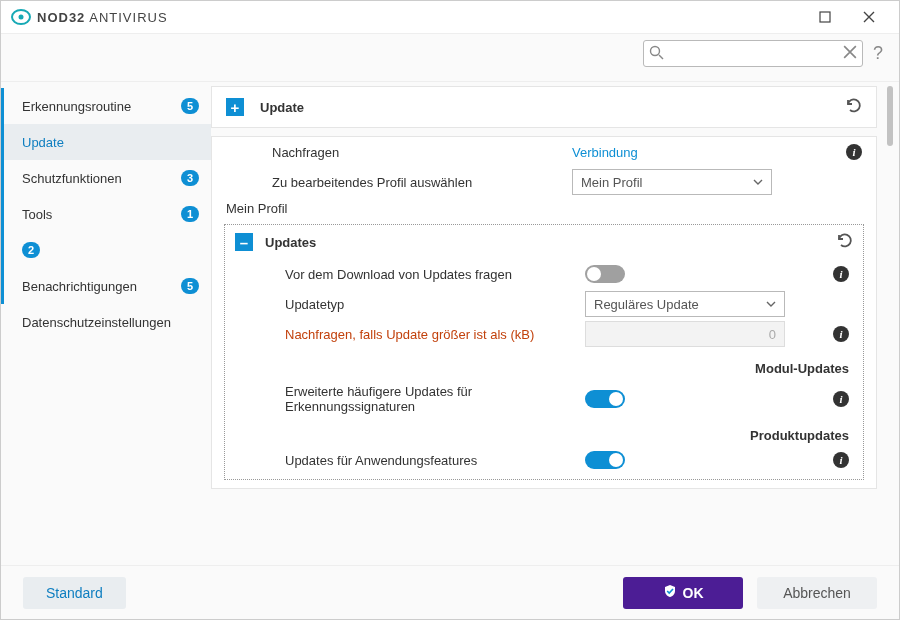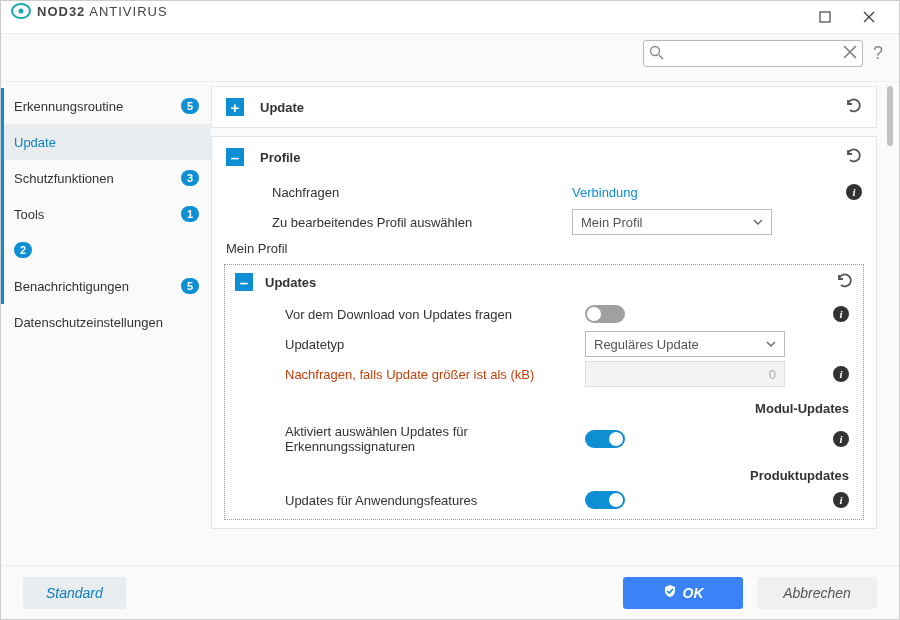--- a/index.html
+++ b/index.html
@@ -1,20 +1,20 @@
 <!DOCTYPE html>
 <html><head>
 <meta charset="utf-8">
 <style>
   * { box-sizing: border-box; }
   html, body { margin:0; padding:0; font-family: "Segoe UI", Arial, sans-serif; font-size:13px; color:#333; background:#fff; }
   .window { width:900px; height:620px; border:1px solid #ccc; display:flex; flex-direction:column; overflow:hidden; }
 
   
-  .titlebar { height:32px; display:flex; align-items:flex-start; padding:0 8px 0 10px; }
+  .titlebar { height:32px; display:flex; align-items:center; padding:0 8px 0 10px; }
   .logo-wrap { display:flex; align-items:center; gap:6px; }
   .logo-text { font-size:13px; letter-spacing:1px; color:#444; }
   .logo-text .bold { font-weight:600; }
   .win-controls { margin-left:auto; display:flex; }
   .win-btn { width:44px; height:32px; display:flex; align-items:center; justify-content:center; color:#444; }
 
   
   .header-row { display:flex; align-items:center; padding:6px 16px 14px 22px; border-top:1px solid #eee; background:#fafafa; border-bottom:1px solid #eee; }
   .page-title { font-size:22px; color:#333; font-weight:400; }
   .search-wrap { margin-left:auto; display:flex; align-items:center; gap:10px; }
@@ -22,21 +22,21 @@
   .search input { width:100%; height:27px; padding:0 26px 0 26px; border:1px solid #b9b9b9; border-radius:3px; outline:none; font-size:13px; }
   .search .s-icon { position:absolute; left:6px; top:5px; color:#888; }
   .search .clear { position:absolute; right:6px; top:5px; color:#888; }
   .help-icon { color:#888; font-size:18px; }
 
   
   .body { flex:1; display:flex; min-height:0; background:#fafafa; }
 
   
   .sidebar { width:210px; padding:6px 0 0 0; }
-  .side-item { display:flex; align-items:center; height:36px; padding:0 12px 0 10px; color:#333; border-left:3px solid transparent; cursor:pointer; }
+  .side-item { display:flex; align-items:center; height:36px; padding:0 12px 0 18px; color:#333; border-left:3px solid transparent; cursor:pointer; }
   .side-item.sel { background:#e9edf0; color:#0e7ec0; }
   .side-item.acc { border-left-color:#0e8fd4; }
   .side-item .lbl { flex:1; }
   .badge { background:#0e8fd4; color:#fff; border-radius:9px; font-size:11px; min-width:18px; height:16px; display:inline-flex; align-items:center; justify-content:center; padding:0 5px; font-weight:600; }
 
   
   .content-wrap { flex:1; display:flex; min-height:0; }
   .content { flex:1; overflow-y:auto; padding:4px 4px 0 0; }
   .scroll-gutter { width:18px; }
   .scroll-thumb { width:6px; height:60px; background:#c2c2c2; border-radius:3px; margin:4px auto 0; }
@@ -72,23 +72,23 @@
   .section-name { padding:4px 14px 4px 14px; color:#333; }
 
   .nested-panel { border:1px dotted #999; margin:4px 12px 8px 12px; background:#fff; }
   .nested-header { display:flex; align-items:center; height:34px; padding:0 10px; }
   .nested-header .expander { margin-right:12px; }
 
   .faded { color:#c2410c; }
 
   
   .footer { height:54px; display:flex; align-items:center; padding:0 22px; border-top:1px solid #eee; background:#fafafa; }
-  .btn { height:32px; padding:0 22px; border:1px solid transparent; border-radius:3px; font-size:14px; display:inline-flex; align-items:center; justify-content:center; cursor:pointer;font-style:italic; }
+  .btn { height:32px; padding:0 22px; border:1px solid transparent; border-radius:3px; font-size:14px; display:inline-flex; align-items:center; justify-content:center; cursor:pointer; }
   .btn-default { background:#e9edf0; color:#0e7ec0; }
-  .btn-primary { background:#3b82f6; color:#fff; font-weight:600; min-width:120px; gap:6px; }
+  .btn-primary { background:#4c1d95; color:#fff; font-weight:600; min-width:120px; gap:6px; }
   .btn-cancel  { background:#eef0f2; color:#555; min-width:120px; }
   .footer .spacer { flex:1; }
   .footer .group { display:flex; gap:14px; }
 
   .shield { display:inline-block; }
 </style>
 </head>
 <body>
 
 <div class="window">
@@ -177,30 +177,20 @@
           <span class="undo">
             <svg width="18" height="18" viewBox="0 0 18 18">
                   <path d="M4 8 A6 6 0 1 1 6 14" fill="none" stroke="#555" stroke-width="1.8"></path>
                   <path d="M4 4 L4 8 L8 8" fill="none" stroke="#555" stroke-width="1.8"></path>
                 </svg>
           </span>
         </div>
       </div>
 
       <div class="panel">
-        <div class="panel-header">
-          <span class="expander minus"></span>
-          <span class="panel-title">Profile</span>
-          <span class="undo">
-            <svg width="18" height="18" viewBox="0 0 18 18">
-                  <path d="M4 8 A6 6 0 1 1 6 14" fill="none" stroke="#555" stroke-width="1.8"></path>
-                  <path d="M4 4 L4 8 L8 8" fill="none" stroke="#555" stroke-width="1.8"></path>
-                </svg>
-          </span>
-        </div>
 
         <div class="row">
           <div class="label">Nachfragen</div>
           <div class="control">
                 <span class="link">Verbindung</span>
               </div>
           <div class="tail">
                 <span class="info-dot"></span>
               </div>
         </div>
@@ -268,21 +258,21 @@
                     <span>0</span>
                   </div>
             </div>
             <div class="tail">
                   <span class="info-dot"></span>
                 </div>
           </div>
 
           <div class="sub-section-label">Modul-Updates</div>
           <div class="row">
-            <div class="label">Aktiviert auswählen Updates für Erkennungssignaturen</div>
+            <div class="label">Erweiterte häufigere Updates für Erkennungssignaturen</div>
             <div class="control">
               <div class="toggle on">
                     <div class="knob"></div>
                   </div>
             </div>
             <div class="tail">
                   <span class="info-dot"></span>
                 </div>
           </div>
 

